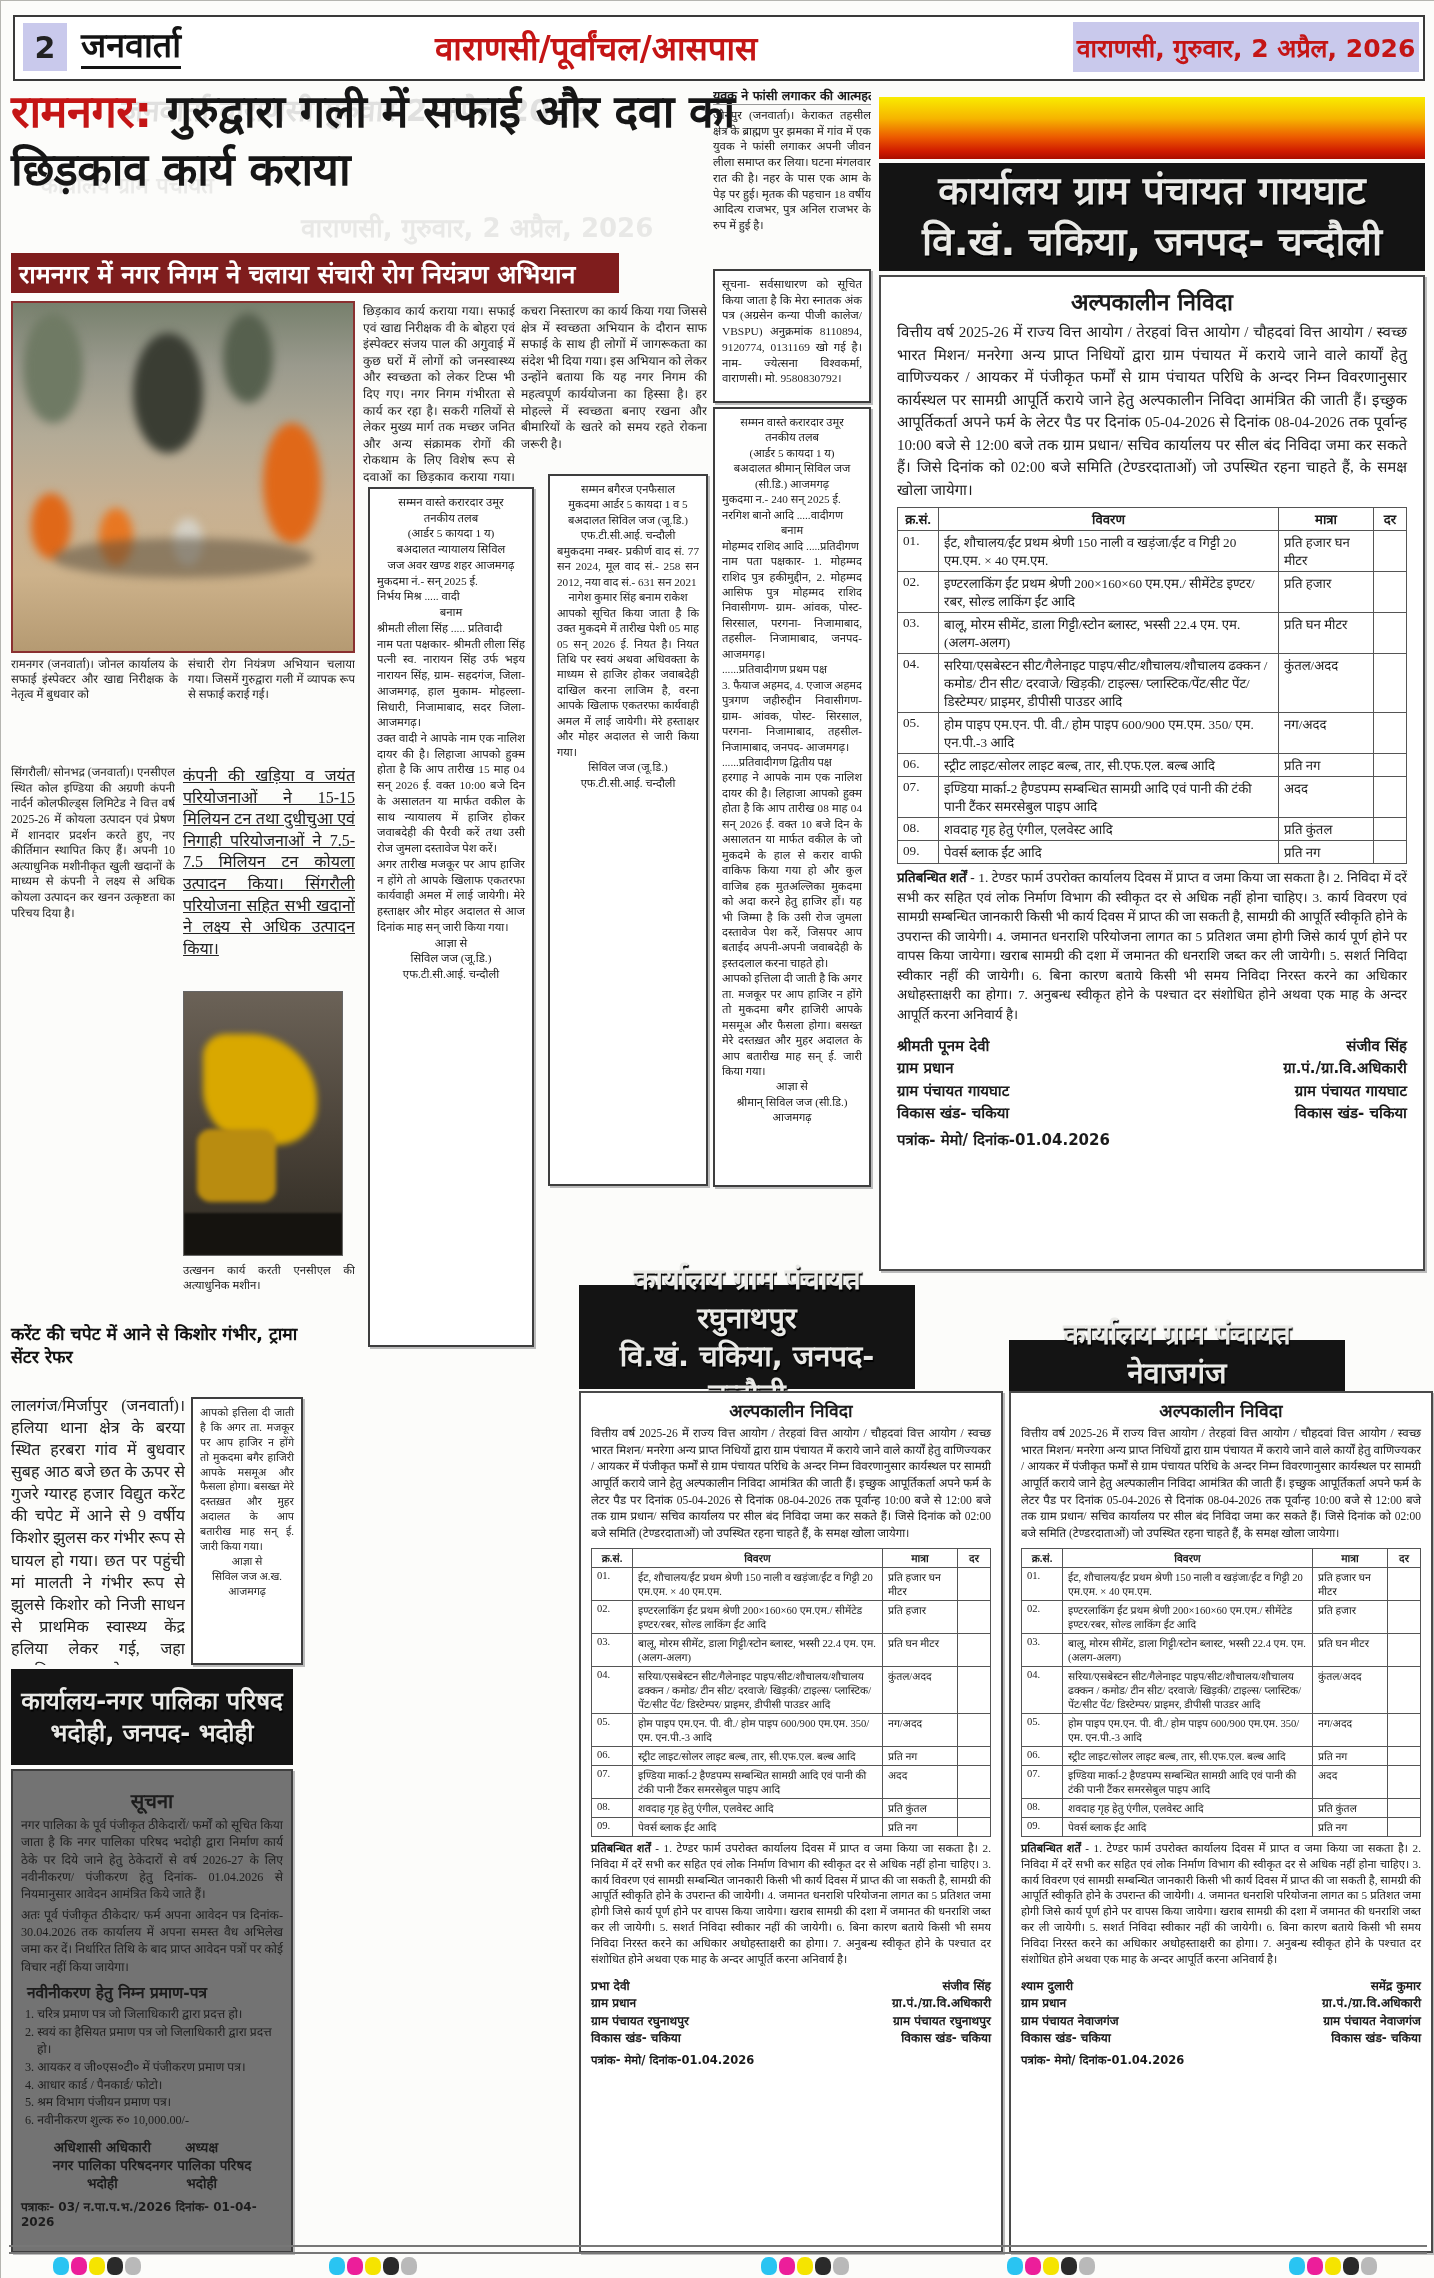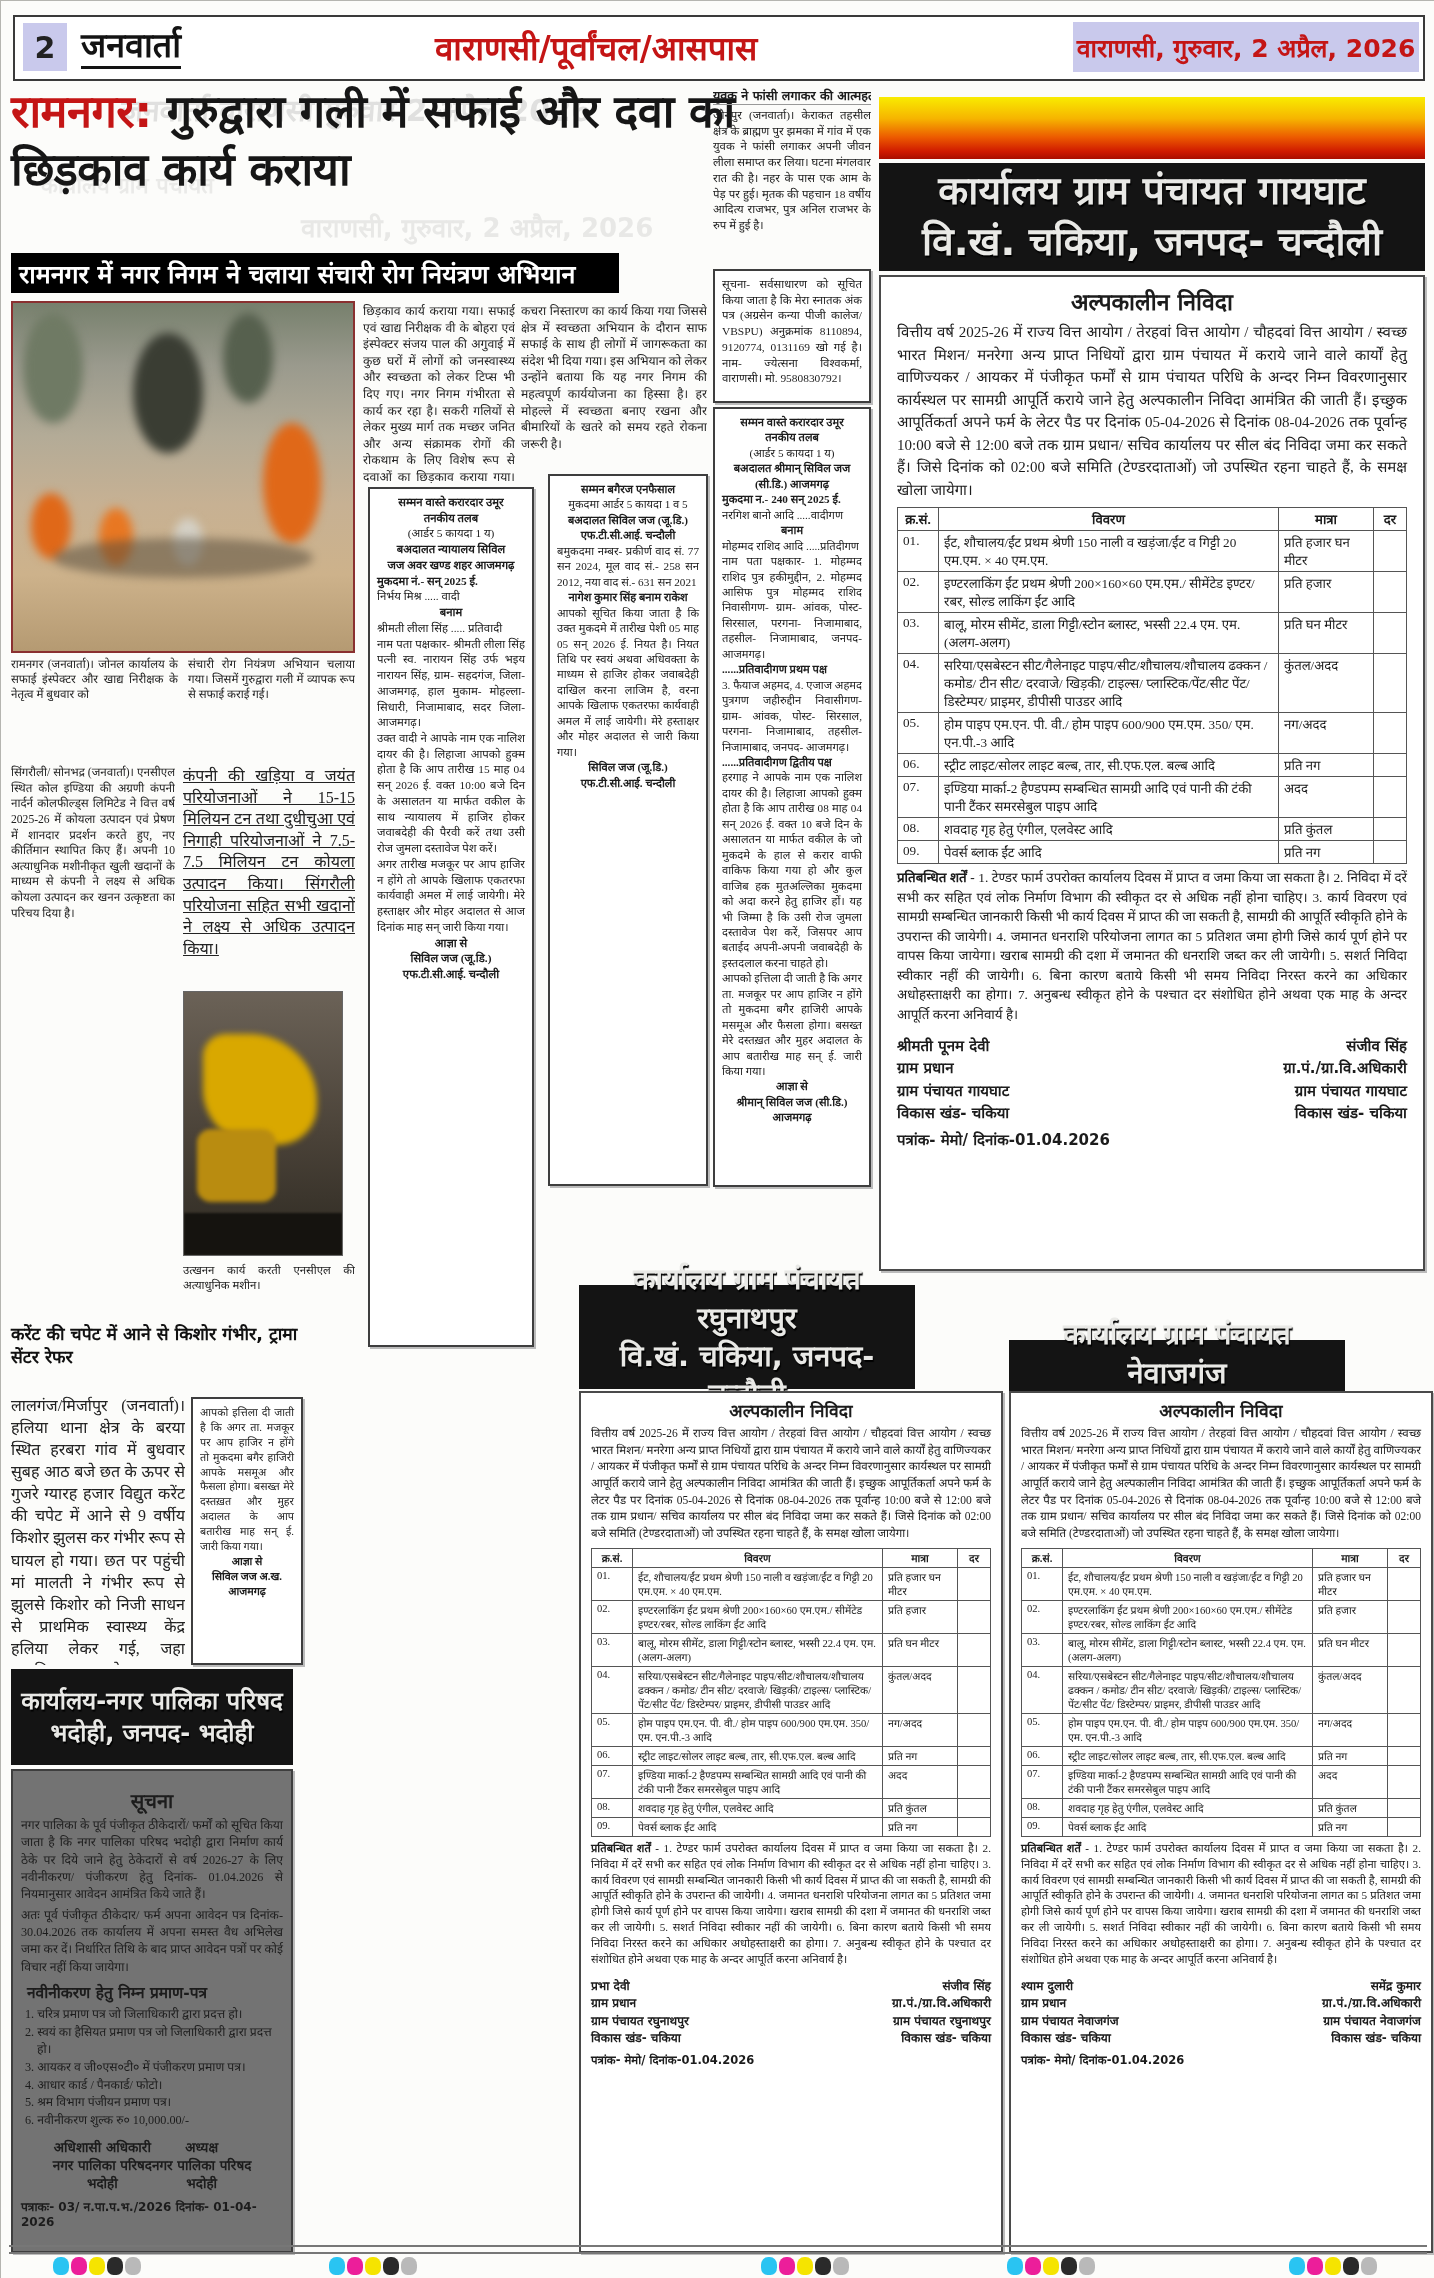--- a/index.html
+++ b/index.html
@@ -16,21 +16,21 @@
   #hdr-date{position:absolute;right:4px;top:5px;width:346px;height:50px;background:#c9c9ec;
        font:bold 25px "DejaVu Sans",sans-serif;color:#c41515;display:flex;align-items:center;justify-content:center;}
   
   .ghost{position:absolute;color:#9a9a9a;opacity:.28;font-weight:bold;font-family:"DejaVu Sans",sans-serif;white-space:nowrap;pointer-events:none;}
   #g1{left:120px;top:88px;font-size:30px;transform:skewX(-4deg);}
   #g2{left:300px;top:208px;font-size:26px;opacity:.2;}
   #g3{left:40px;top:168px;font-size:22px;opacity:.18;}
   
   #headline{position:absolute;left:10px;top:82px;width:742px;font:bold 45px "DejaVu Sans",sans-serif;line-height:1.28;color:#161616;letter-spacing:-.5px;}
   #headline .red{color:#c41515;}
-  #band{position:absolute;left:10px;top:252px;width:608px;height:40px;background:#000000;color:#fff;
+  #band{position:absolute;left:10px;top:252px;width:608px;height:40px;background:#7f1d1d;color:#fff;
         font:bold 25px "DejaVu Sans",sans-serif;display:flex;align-items:center;padding-left:8px;box-sizing:border-box;}
   #photo1{position:absolute;left:10px;top:300px;width:344px;height:352px;border:2px solid #8a3030;box-sizing:border-box;
         background:linear-gradient(180deg,#77806d 0%,#9a9a8d 18%,#b3ab97 38%,#c7b193 58%,#cdb28b 78%,#b59a72 100%);overflow:hidden;}
   #photo1 .blob{position:absolute;border-radius:50%;filter:blur(5px);}
   #photo2{position:absolute;left:182px;top:990px;width:160px;height:265px;border:1px solid #666;box-sizing:border-box;
         background:linear-gradient(180deg,#6b6257 0%,#4a4238 55%,#2e2a22 100%);overflow:hidden;}
   #photo2 .arm{position:absolute;left:12%;top:16%;width:72%;height:42%;background:#d9a800;border-radius:20% 60% 35% 50%;filter:blur(3px);}
   #photo2 .cab{position:absolute;left:8%;top:52%;width:50%;height:28%;background:#b98c10;border-radius:18%;filter:blur(2px);}
   #photo2 .trk{position:absolute;left:0;bottom:0;width:100%;height:16%;background:#15130f;filter:blur(1px);}
   .bodytxt{position:absolute;text-align:justify;color:#222;overflow:hidden;}
@@ -44,21 +44,21 @@
   #ncl2{left:182px;top:764px;width:172px;height:220px;font-size:16px;line-height:1.35;text-decoration:underline;}
   #ncl3{left:182px;top:1262px;width:172px;height:58px;font-size:11.4px;line-height:1.3;}
   
   #suicide{position:absolute;left:712px;top:86px;width:158px;height:176px;overflow:hidden;}
   #suicide .h{font:bold 12.6px "DejaVu Sans",sans-serif;border-bottom:1px solid #999;margin-bottom:3px;white-space:nowrap;}
   #suicide .b{font-size:11.4px;line-height:1.38;text-align:justify;}
   
   .nbox{position:absolute;border:2px solid #3e3e3e;background:#fff;box-sizing:border-box;padding:6px 7px;
         font-size:11.4px;line-height:1.38;text-align:justify;overflow:hidden;box-shadow:2px 2px 0 #bbb;}
   .nbox .c{text-align:center;}
-  .nbox .bld{font-weight:bold;}
+  .nbox .bld{font-weight:normal;}
   #lostbox{left:712px;top:268px;width:158px;height:134px;}
   #boxN{left:712px;top:406px;width:158px;height:780px;font-size:11.2px;}
   #boxA{left:367px;top:486px;width:166px;height:860px;}
   #boxB{left:547px;top:473px;width:160px;height:712px;font-size:11.2px;}
   #boxC{left:190px;top:1396px;width:112px;height:268px;font-size:10.8px;}
   
   #injury-h{position:absolute;left:10px;top:1322px;width:296px;font:bold 17.5px "DejaVu Sans",sans-serif;line-height:1.3;color:#111;}
   #injury-b{left:10px;top:1394px;width:174px;height:270px;font-size:16px;line-height:1.38;}
   
   .blackhead{background:#141414;color:#e9e9e6;font-family:"DejaVu Sans",sans-serif;font-weight:bold;text-align:center;

